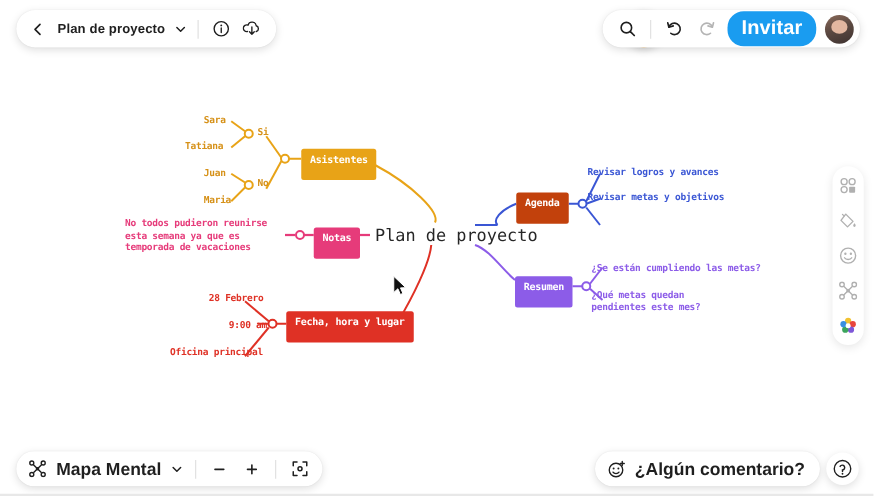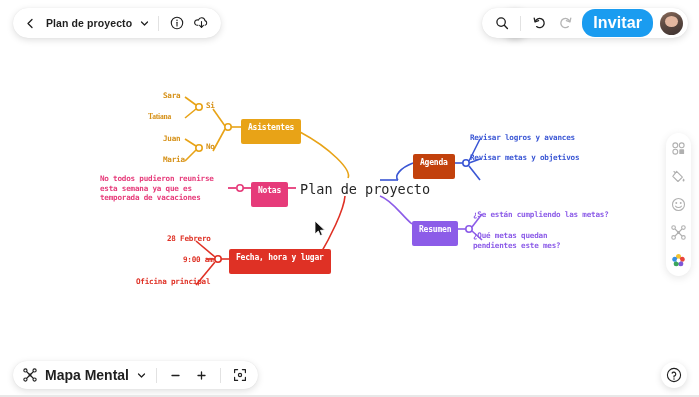--- a/index.html
+++ b/index.html
@@ -59,21 +59,21 @@
   #n-root      { left: 300px; top: 181px; }
   #n-asis      { left: 241px; top: 119px; }
   #n-notas     { left: 251px; top: 182px; }
   #n-fecha     { left: 229px; top: 249px; }
   #n-agenda    { left: 413px; top: 154px; }
   #n-resumen   { left: 412px; top: 221px; }
 
   #n-si        { left: 206px; top: 101px; color: #d69118; }
   #n-no        { left: 206px; top: 142px; color: #d69118; }
   #n-sara      { left: 163px; top: 91px;  color: #d69118; }
-  #n-tatiana   { left: 148px; top: 112px; color: #d69118; font-family: Liberation Serif, serif; }
+  #n-tatiana   { left: 148px; top: 112px; color: #d69118; }
   #n-juan      { left: 163px; top: 134px; color: #d69118; }
   #n-maria     { left: 163px; top: 155px; color: #d69118; }
 
   #n-notastxt  { left: 100px; top: 174px; color: #e63b7a; width: 133px; white-space: normal; }
 
   #n-feb       { left: 167px; top: 234px; color: #df3125; }
   #n-hora      { left: 183px; top: 255px; color: #df3125; }
   #n-ofi       { left: 136px; top: 277px; color: #df3125; }
 
   #n-ag1       { left: 470px; top: 133px; color: #3a56d4; }
@@ -422,20 +422,32 @@
     <div class="divider"></div>
     <div class="icon-btn">
       <svg width="14" height="14" viewBox="0 0 14 14" fill="none">
         <path d="M1.6 4.6 L1.6 1.6 L4.6 1.6 M9.4 1.6 L12.4 1.6 L12.4 4.6
                  M12.4 9.4 L12.4 12.4 L9.4 12.4 M4.6 12.4 L1.6 12.4 L1.6 9.4" stroke="#1f1f1f" stroke-width="1.2" stroke-linecap="round" stroke-linejoin="round" fill="none"></path>
         <circle cx="7" cy="7" r="1.6" stroke="#1f1f1f" stroke-width="1.2"></circle>
       </svg>
     </div>
   </div>
 
+  <div class="bar" id="bottomright-bar">
+    <div class="icon-btn" style="width:16px;">
+      <svg width="15" height="15" viewBox="0 0 15 15" fill="none">
+        <circle cx="6.8" cy="8" r="5.4" stroke="#1f1f1f" stroke-width="1.1"></circle>
+        <circle cx="4.9" cy="6.8" r="0.8" fill="#1f1f1f"></circle>
+        <circle cx="8.7" cy="6.8" r="0.8" fill="#1f1f1f"></circle>
+        <path d="M4.4 9.7 C5.3 11.2 8.3 11.2 9.2 9.7" stroke="#1f1f1f" stroke-width="1.05" stroke-linecap="round" fill="none"></path>
+        <path d="M11.8 1.2 L11.8 4.4 M10.2 2.8 L13.4 2.8" stroke="#1f1f1f" stroke-width="1.1" stroke-linecap="round"></path>
+      </svg>
+    </div>
+    <span class="bot-label">¿Algún comentario?</span>
+  </div>
 
   <div id="help-btn">
     <svg width="16" height="16" viewBox="0 0 16 16" fill="none">
       <circle cx="8" cy="8" r="6.6" stroke="#1f1f1f" stroke-width="1.1"></circle>
       <path d="M6.1 6.1 A1.95 1.95 0 1 1 8 9 L8 10.1" stroke="#1f1f1f" stroke-width="1.15" stroke-linecap="round" fill="none"></path>
       <circle cx="8" cy="12" r="0.72" fill="#1f1f1f"></circle>
     </svg>
   </div>
 
   <div id="bottom-rule"></div>

